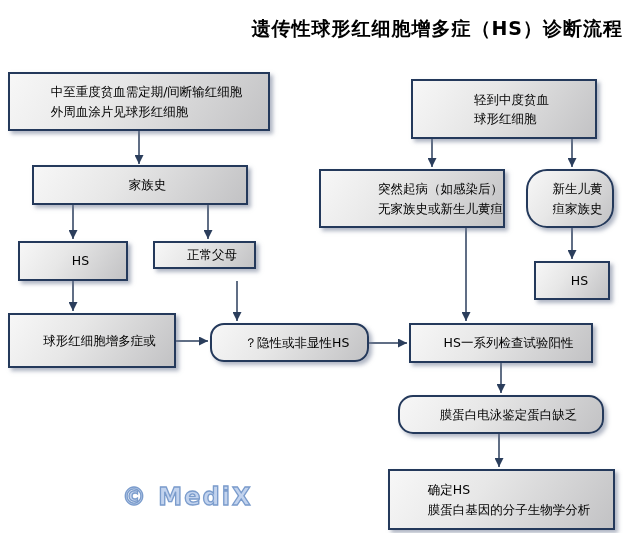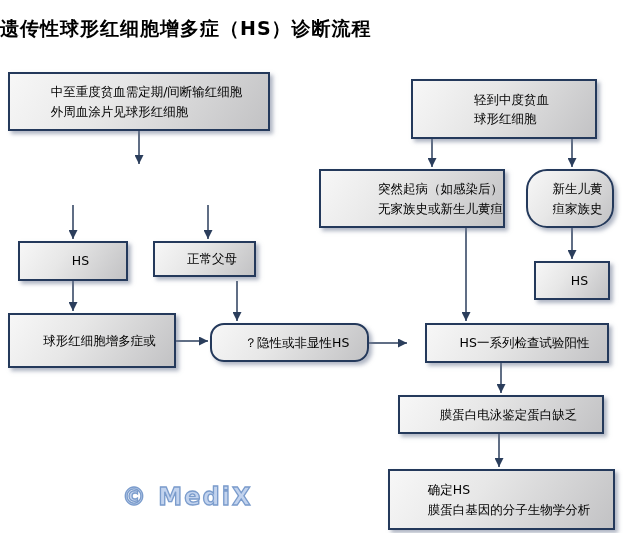--- a/index.html
+++ b/index.html
@@ -1,21 +1,21 @@
 <!DOCTYPE html>
 <html><head>
 <meta charset="utf-8">
 <style>
   html,body{margin:0;padding:0;background:#ffffff;}
   #stage{
     position:relative;width:623px;height:533px;background:#ffffff;overflow:hidden;
     font-family:"DejaVu Sans","Liberation Sans",sans-serif;
   }
   #title{
-    position:absolute;left:0;top:16px;width:623px;text-align:left;
+    position:absolute;left:0;top:16px;width:623px;text-align:right;
     font-size:19px;font-weight:bold;color:#000;letter-spacing:1px;
   }
   svg.connectors{position:absolute;left:0;top:0;z-index:1;pointer-events:none;}
   .box{
     position:absolute;box-sizing:border-box;z-index:2;
     border:2px solid #24395b;
     background:linear-gradient(125deg,#f7f7f7 0%,#e7e7e7 40%,#c2c2c4 100%);
     box-shadow:3px 3px 4px rgba(110,120,145,.55);
     display:flex;align-items:center;justify-content:center;
     font-size:12.5px;color:#000;line-height:1.55;padding-left:15px;
@@ -67,62 +67,65 @@
     </div>
   </div>
 
   <div class="box" style="left:411px;top:79px;width:186px;height:60px;">
     <div class="inner">
       <span>轻到中度贫血</span><br>
       <span>球形红细胞</span>
     </div>
   </div>
 
+  <div class="box center" style="left:32px;top:165px;width:216px;height:40px;">
+    <div class="inner"><span>家族史</span></div>
+  </div>
 
   <div class="box" style="left:319px;top:169px;width:186px;height:59px;justify-content:flex-end;">
     <div class="inner">
       <span>突然起病（如感染后）</span><br>
       <span>无家族史或新生儿黄疸</span>
     </div>
   </div>
 
   <div class="box" style="left:526px;top:169px;width:88px;height:59px;border-radius:21px;">
     <div class="inner">
       <span>新生儿黄</span><br>
       <span>疸家族史</span>
     </div>
   </div>
 
   <div class="box center" style="left:18px;top:241px;width:110px;height:40px;">
     <div class="inner"><span>HS</span></div>
   </div>
 
-  <div class="box center" style="left:153px;top:241px;width:103px;height:36px;">
+  <div class="box center" style="left:153px;top:241px;width:103px;height:28px;">
     <div class="inner"><span>正常父母</span></div>
   </div>
 
   <div class="box center" style="left:534px;top:261px;width:76px;height:39px;">
     <div class="inner"><span>HS</span></div>
   </div>
 
   <div class="box" style="left:8px;top:313px;width:168px;height:55px;">
     <div class="inner">
       <span>球形红细胞增多症或</span><br>
     </div>
   </div>
 
   <div class="box center" style="left:210px;top:323px;width:159px;height:39px;border-radius:14px;">
     <div class="inner"><span>？隐性或非显性HS</span></div>
   </div>
 
-  <div class="box center" style="left:409px;top:323px;width:184px;height:40px;margin-left:16px;">
+  <div class="box center" style="left:409px;top:323px;width:184px;height:40px;">
     <div class="inner"><span>HS一系列检查试验阳性</span></div>
   </div>
 
-  <div class="box center" style="left:398px;top:395px;width:206px;height:39px;">
+  <div class="box center" style="left:398px;top:395px;width:206px;height:39px;border-radius:15px;">
     <div class="inner"><span>膜蛋白电泳鉴定蛋白缺乏</span></div>
   </div>
 
   <div class="box" style="left:388px;top:469px;width:227px;height:61px;">
     <div class="inner">
       <span>确定HS</span><br>
       <span>膜蛋白基因的分子生物学分析</span>
     </div>
   </div>
 

